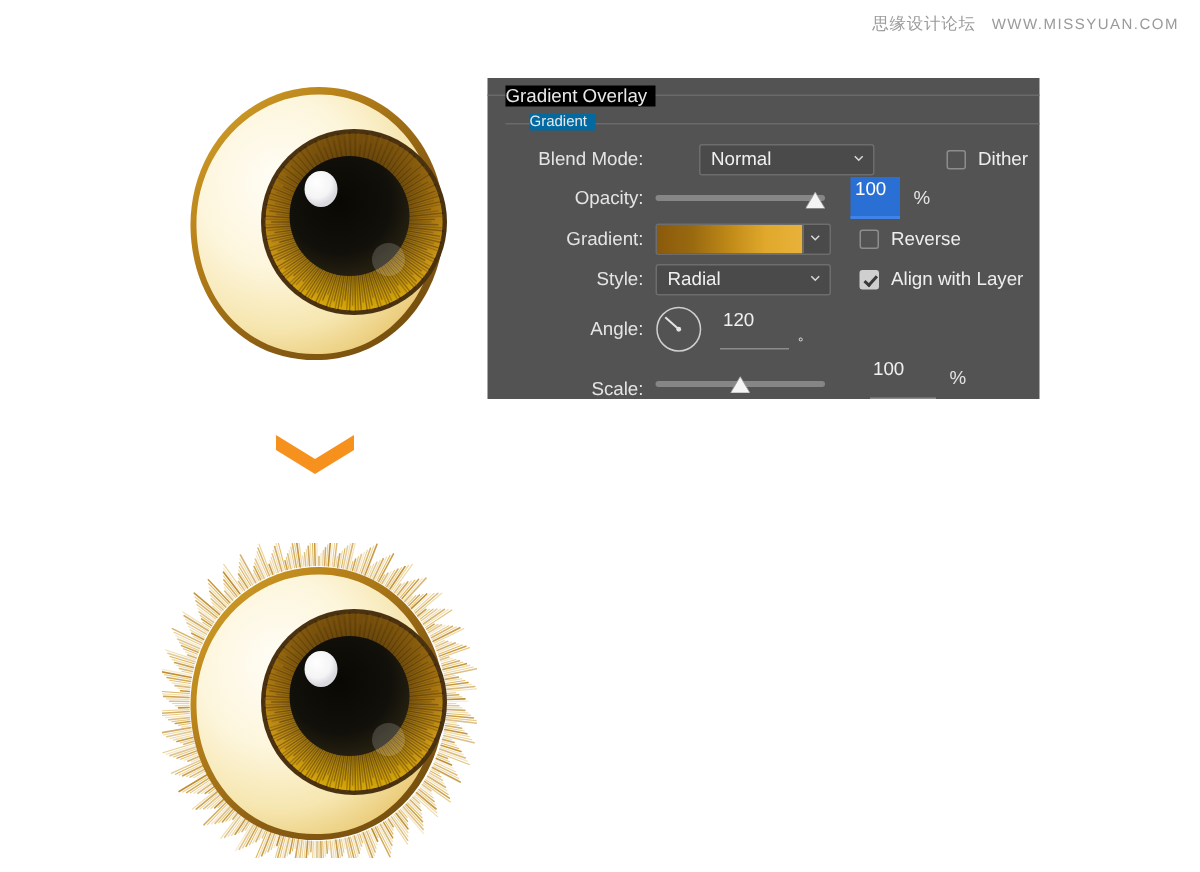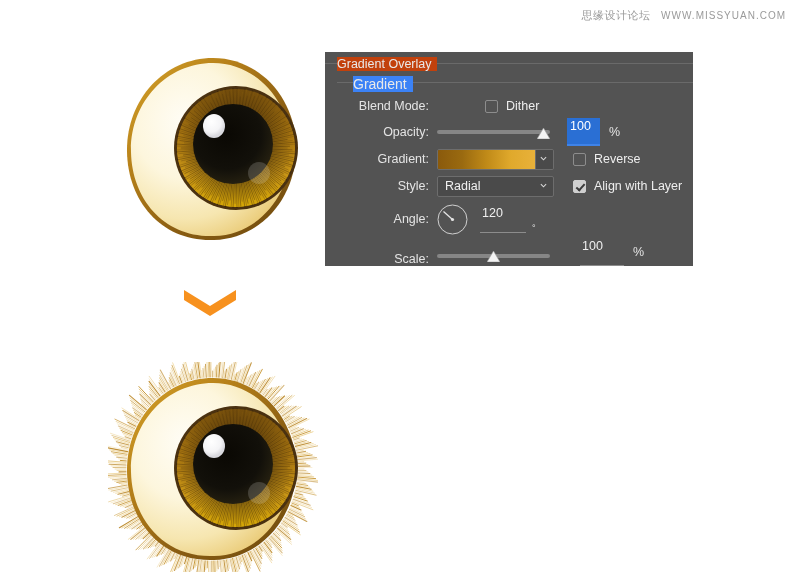--- a/index.html
+++ b/index.html
@@ -58,31 +58,31 @@
     background: #535353;
     color: #e8e8e8;
     font-size: 12.5px;
   }
   .panel-title {
     position: absolute;
     left: 12px;
     top: 5px;
     font-size: 12.5px;
     color: #e9e9e9;
-    background: #c2410c;
+    background: #000000;
     padding-right: 6px;
     z-index: 3;
   }
   .panel-subtitle {
     position: absolute;
     left: 28px;
     top: 24px;
-    font-size: 14px;
+    font-size: 10px;
     color: #e9e9e9;
-    background: #3b82f6;
+    background: #0369a1;
     padding-right: 6px;
     z-index: 3;
   }
   .divider {
     position: absolute;
     left: 0;
     width: 368px;
     height: 1px;
     background: #6a6a6a;
     z-index: 1;
@@ -1209,20 +1209,28 @@
 <div id="gradient-overlay-panel">
 
   <div class="divider d1"></div>
   <div class="divider d2"></div>
 
   <div class="panel-title">Gradient Overlay</div>
   <div class="panel-subtitle">Gradient</div>
 
   <div class="row" style="top:40px;gap:29px;">
     <div class="row-label">Blend Mode:</div>
+    <div class="ps-select">
+      <span class="sel-text">Normal</span>
+      <span class="chev">
+        <svg viewBox="0 0 8 8">
+            <path d="M1 2.5 L4 5.5 L7 2.5" stroke="#d8d8d8" stroke-width="1.2" fill="none"></path>
+          </svg>
+      </span>
+    </div>
     <div class="cb-group">
       <span class="cb"></span>
       <span class="cb-label">Dither</span>
     </div>
   </div>
 
   <div class="row" style="top:66px;">
     <div class="row-label">Opacity:</div>
     <div class="slider">
       <div class="track"></div>

